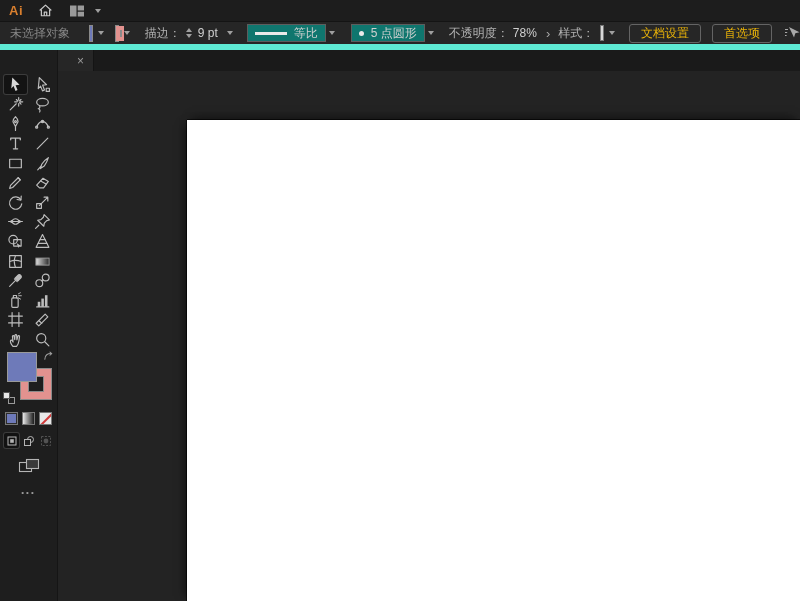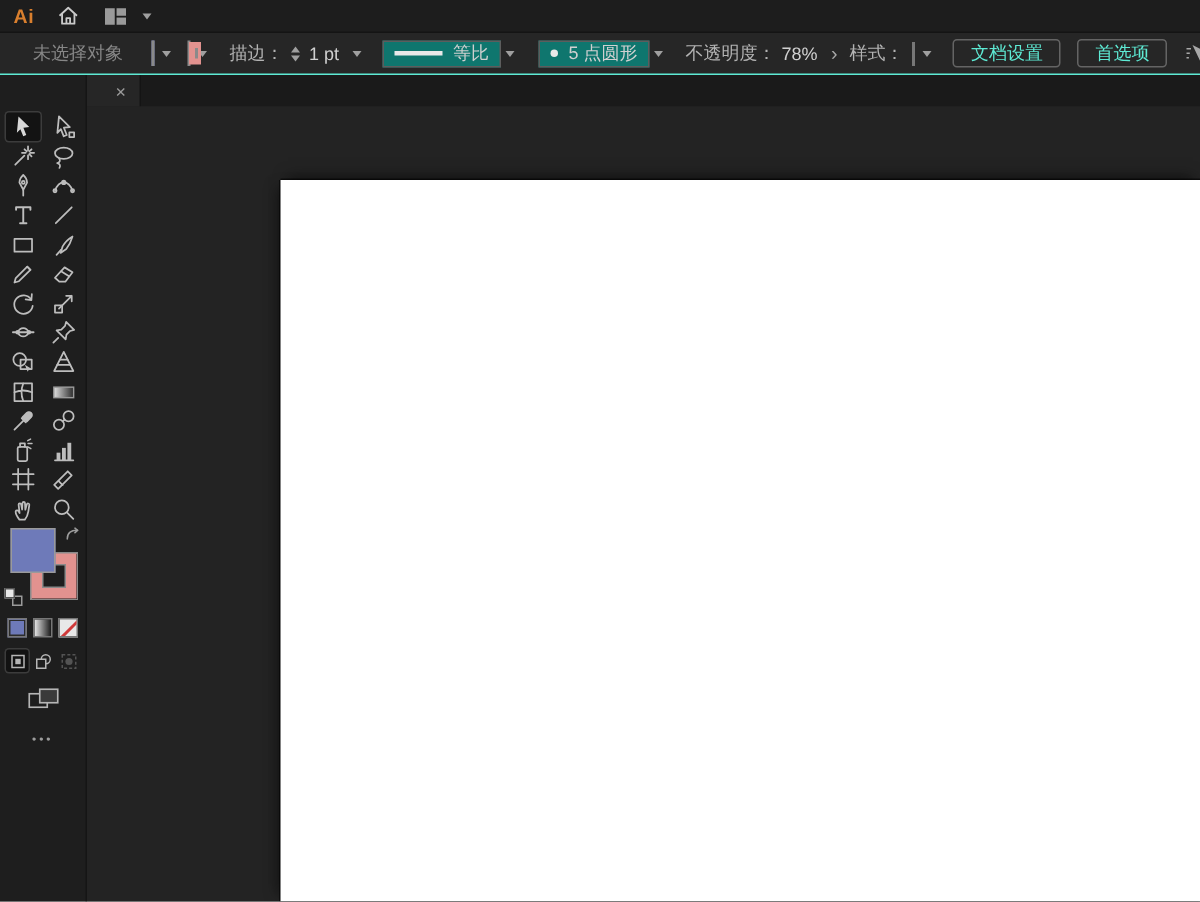--- a/index.html
+++ b/index.html
@@ -20,22 +20,22 @@
     margin-left: 9px; font-weight: bold; font-size: 13px;
     color: var(--accent, #d97f2e); letter-spacing: 0.5px; cursor: default;
   }
   .home-btn { margin-left: 15px; display: inline-flex; align-items: center; }
   .menus { display: flex; margin-left: 22px; }
   .menu-item { padding: 0 6.5px; color: #c6c6c6; line-height: 22px; cursor: default; white-space: nowrap; }
   .ws-switcher { margin-left: 16px; display: inline-flex; align-items: center; gap: 5px; }
 
   
   .controlbar {
-    height: 28px; background: #262626; border-bottom: 1px solid #5eead4;
-    display: flex; align-items: center; padding-left: 22px; flex: 0 0 auto; white-space: nowrap;
+    height: 28px; background: #262626; border-bottom: 6px solid #5eead4;
+    display: flex; align-items: center; padding-left: 10px; flex: 0 0 auto; white-space: nowrap;
   }
   .dim-label { color: #868686; }
   .chev {
     width: 0; height: 0; display: inline-block;
     border-left: 3.5px solid transparent; border-right: 3.5px solid transparent;
     border-top: 4px solid #9f9f9f; margin-left: 5px; flex: 0 0 auto;
   }
   .cb-swatch { width: 17px; height: 17px; display: inline-block; border: 1px solid #8a8a8a; }
   .cb-fill { background: var(--fill-color, #6e7ab9); margin-left: 19px; }
   .cb-stroke {
@@ -59,21 +59,21 @@
     display: inline-flex; align-items: center; height: 18px;
     border: 1px solid #5d5d5d; background: #0f766e; padding: 0 7px;
     color: #d0d0d0; margin-left: 14px; gap: 7px;
   }
   .profile-line { width: 32px; height: 3px; background: #e9e9e9; display: inline-block; }
   .brush-dot { width: 5px; height: 5px; border-radius: 50%; background: #e9e9e9; display: inline-block; }
   .panel-arrow { color: #a8a8a8; margin-left: 9px; font-size: 13px; line-height: 1; }
   .style-swatch { width: 16px; height: 16px; display: inline-block; background: #d7d7d7; border: 1px solid #777; margin-left: 6px; }
   .cbtn {
     background: transparent; border: 1px solid #646464; border-radius: 3px;
-    color: #5eead4; font-size: 12px; height: 19px; padding: 0 11px; margin-left: 11px;
+    color: #eab308; font-size: 12px; height: 19px; padding: 0 11px; margin-left: 11px;
     font-family: inherit; cursor: default;
   }
   .cbtn:first-of-type { margin-left: 14px; }
   .sel-similar { margin-left: 12px; display: inline-flex; align-items: center; }
 
   
   .workzone { flex: 1; display: flex; min-height: 0; }
 
   
   .toolbar {
@@ -165,21 +165,21 @@
     <i class="chev"></i>
 
     <span class="cb-swatch cb-stroke"></span>
     <i class="chev"></i>
 
     <span class="cb-label">描边：</span>
     <span class="stepper">
         <i class="up"></i>
         <i class="down"></i>
       </span>
-    <span class="cb-value">1 pt</span>
+    <span class="cb-value">9 pt</span>
     <i class="chev" style="margin-left:9px"></i>
 
     <span class="dropbox">
       <span class="profile-line"></span>
       <span>等比</span>
     </span>
     <i class="chev" style="margin-left:3px"></i>
 
     <span class="dropbox" style="margin-left:16px">
       <span class="brush-dot"></span>

